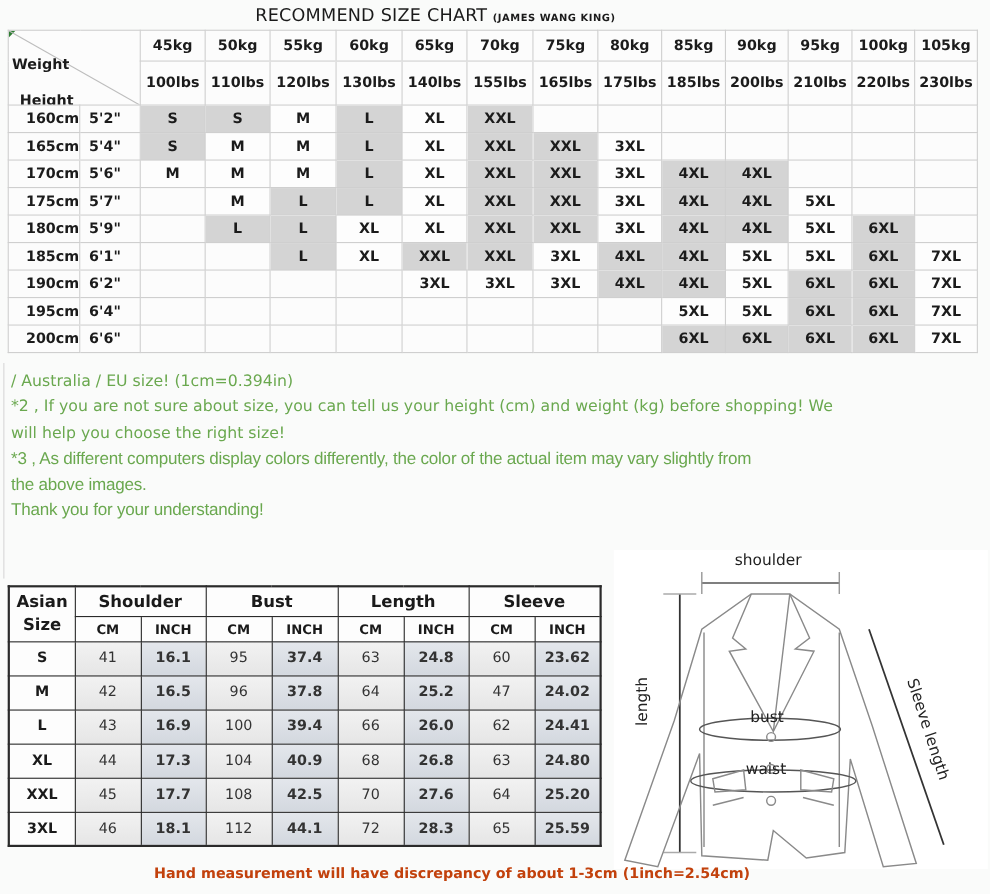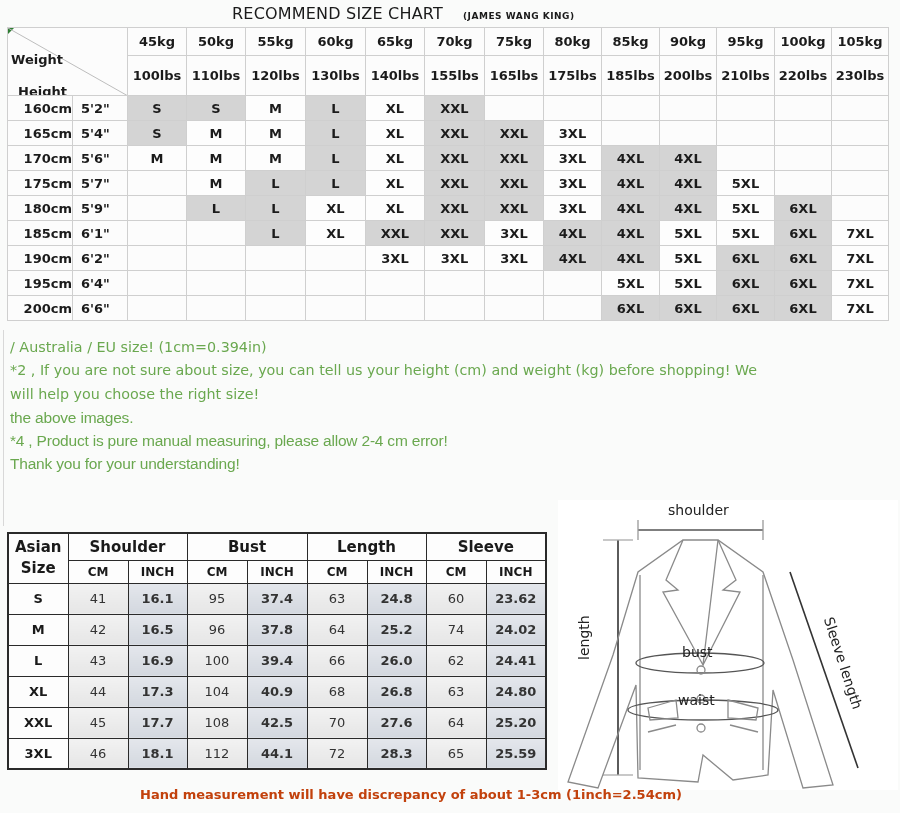--- a/index.html
+++ b/index.html
@@ -8,21 +8,21 @@
     background: #fafbfa;
     font-family: "DejaVu Sans", sans-serif;
     position: relative;
   }
   .page-title {
     position: absolute; left: 232px; top: 4px;
     font-family: "DejaVu Sans", sans-serif;
     font-size: 16px; color: #1a1a1a; letter-spacing: 0.2px;
     white-space: nowrap;
   }
-  .page-title .sub { font-size: 9px; font-weight: bold; letter-spacing: 0.5px; margin-left: 20px; }
+  .page-title .sub { font-size: 9px; font-weight: bold; letter-spacing: 0.5px; margin-left: 5px; }
 
   
   .size-chart {
     position: absolute; left: 7px; top: 27px;
     border-collapse: collapse; table-layout: fixed;
     font-family: "DejaVu Sans", sans-serif; font-weight: bold;
     font-size: 13px; color: #1b1b1b;
     background: #fcfcfc;
   }
   .size-chart td {
@@ -297,22 +297,22 @@
         <td class="w">7XL</td>
       </tr>
     </tbody>
 </table>
 
 <div class="notes-border"></div>
 <div class="notes">
   <div>/ Australia / EU size! (1cm=0.394in)</div>
   <div>*2 , If you are not sure about size, you can tell us your height (cm) and weight (kg) before shopping! We</div>
   <div>will help you choose the right size!</div>
+  <div class="narrow">*3 , As different computers display colors differently, the color of the actual item may vary slightly from</div>
   <div class="narrow">the above images.</div>
-  <div class="narrow">*4 , Product is pure manual measuring, please allow 2-4 cm error!</div>
   <div class="narrow">Thank you for your understanding!</div>
 </div>
 
 <table class="measure-table">
   <colgroup>
     <col style="width:60px">
     <col style="width:60px">
       <col style="width:59px">
     <col style="width:60px">
       <col style="width:60px">
@@ -354,21 +354,21 @@
         <td class="inv">23.62</td>
       </tr>
       <tr>
         <td class="sz">M</td>
         <td class="cmv">42</td>
         <td class="inv">16.5</td>
         <td class="cmv">96</td>
         <td class="inv">37.8</td>
         <td class="cmv">64</td>
         <td class="inv">25.2</td>
-        <td class="cmv">74</td>
+        <td class="cmv">47</td>
         <td class="inv">24.02</td>
       </tr>
       <tr>
         <td class="sz">L</td>
         <td class="cmv">43</td>
         <td class="inv">16.9</td>
         <td class="cmv">100</td>
         <td class="inv">39.4</td>
         <td class="cmv">66</td>
         <td class="inv">26.0</td>

